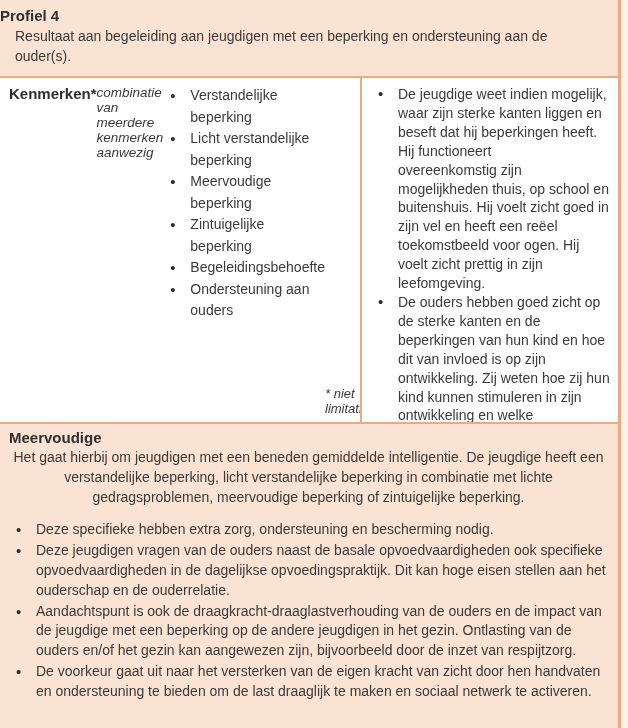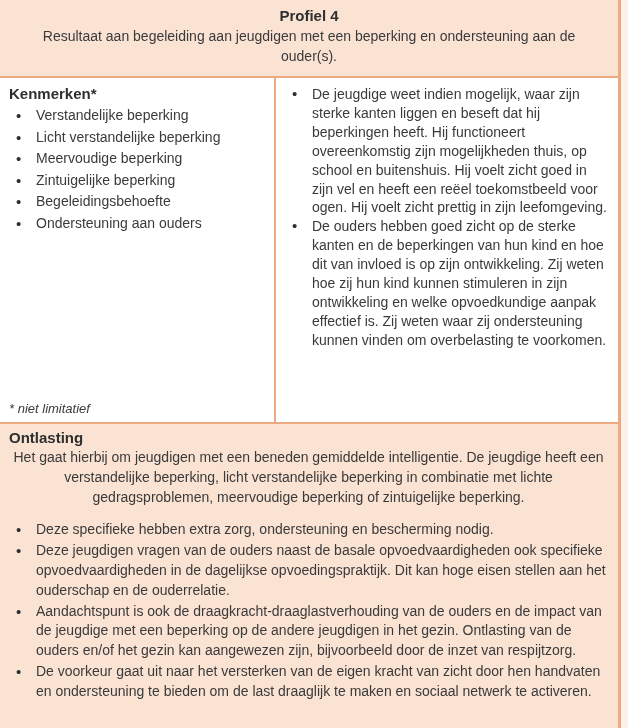--- a/index.html
+++ b/index.html
@@ -18,21 +18,20 @@
     background:#ffffff;
     border-right:3px solid #edaa80;
     display:flex; flex-direction:column;
   }
 
   
   .row-header {
     height:78px;
     background:#fbe3d4;
     border-bottom:2px solid #edaa80;
-    text-align:center;
     padding-top:7px;
     overflow:hidden;
   }
   .row-header .title {
     font-size:15px; font-weight:bold; color:#2f2f2f;
     margin-bottom:2px;
   }
   .row-header .subtitle {
     font-size:14px; line-height:1.45;
     max-width:588px; margin:0 auto;
@@ -40,24 +39,24 @@
 
   
   .row-middle {
     height:346px;
     display:flex;
     border-bottom:2px solid #edaa80;
     overflow:hidden;
   }
   .cell { overflow:hidden; }
   .cell-kenmerken {
-    width:276px;
+    width:362px;
     border-right:2px solid #edaa80;
     padding:7px 10px 6px 9px;
-    display:flex; flex-direction:column;
+    display:flex; flex-direction:row;
   }
   .cell-resultaat {
     flex:1;
     padding:7px 8px 4px 9px;
   }
   .cell-title { font-size:15px; font-weight:bold; color:#2f2f2f; margin-bottom:3px; }
   .kenmerken-intro { font-style:italic; font-size:13.5px; margin-bottom:4px; }
 
   ul.bullets { list-style:none; }
   ul.bullets li {
@@ -104,20 +103,21 @@
 
     <div class="row-header">
       <div class="title">Profiel 4</div>
       <div class="subtitle">Resultaat aan begeleiding aan jeugdigen met een beperking en ondersteuning aan de ouder(s).</div>
     </div>
 
     <div class="row-middle">
 
       <div class="cell cell-kenmerken">
         <div class="cell-title">Kenmerken*</div>
+        <div class="kenmerken-intro">combinatie van meerdere kenmerken aanwezig</div>
         <ul class="bullets kenmerken-list">
           <li>Verstandelijke beperking</li>
           <li>Licht verstandelijke beperking</li>
           <li>Meervoudige beperking</li>
           <li>Zintuigelijke beperking</li>
           <li>Begeleidingsbehoefte</li>
           <li>Ondersteuning aan ouders</li>
         </ul>
         <div class="footnote">* niet limitatief</div>
       </div>
@@ -126,21 +126,21 @@
         <ul class="bullets resultaat-list">
           <li>De jeugdige weet indien mogelijk, waar zijn sterke kanten liggen en beseft dat hij beperkingen heeft. Hij functioneert
 overeenkomstig zijn mogelijkheden thuis, op school en buitenshuis. Hij voelt zicht goed in zijn vel en heeft een reëel toekomstbeeld voor ogen. Hij voelt zicht prettig in zijn leefomgeving.</li>
           <li>De ouders hebben goed zicht op de sterke kanten en de beperkingen van hun kind en hoe dit van invloed is op zijn ontwikkeling. Zij weten hoe zij hun kind kunnen stimuleren in zijn ontwikkeling en welke opvoedkundige aanpak effectief is. Zij weten waar zij ondersteuning kunnen vinden om overbelasting te voorkomen.</li>
         </ul>
       </div>
 
     </div>
 
     <div class="row-toelichting">
-      <div class="cell-title">Ontlasting</div>
+      <div class="cell-title">Meervoudige</div>
       <div class="toelichting-intro">Het gaat hierbij om jeugdigen met een beneden gemiddelde intelligentie. De jeugdige heeft een verstandelijke beperking, licht verstandelijke beperking in combinatie met lichte gedragsproblemen, meervoudige beperking of zintuigelijke beperking.</div>
       <ul class="bullets toelichting-list">
         <li>Deze specifieke hebben extra zorg, ondersteuning en bescherming nodig.</li>
         <li>Deze jeugdigen vragen van de ouders naast de basale opvoedvaardigheden ook specifieke opvoedvaardigheden in de dagelijkse opvoedingspraktijk. Dit kan hoge eisen stellen aan het ouderschap en de ouderrelatie.</li>
         <li>Aandachtspunt is ook de draagkracht-draaglastverhouding van de ouders en de impact van de jeugdige met een beperking op de andere jeugdigen in het gezin. Ontlasting van de ouders en/of het gezin kan aangewezen zijn, bijvoorbeeld door de inzet van respijtzorg.</li>
         <li>De voorkeur gaat uit naar het versterken van de eigen kracht van zicht door hen handvaten en ondersteuning te bieden om de last draaglijk te maken en sociaal netwerk te activeren.</li>
       </ul>
     </div>
 
   </div>

